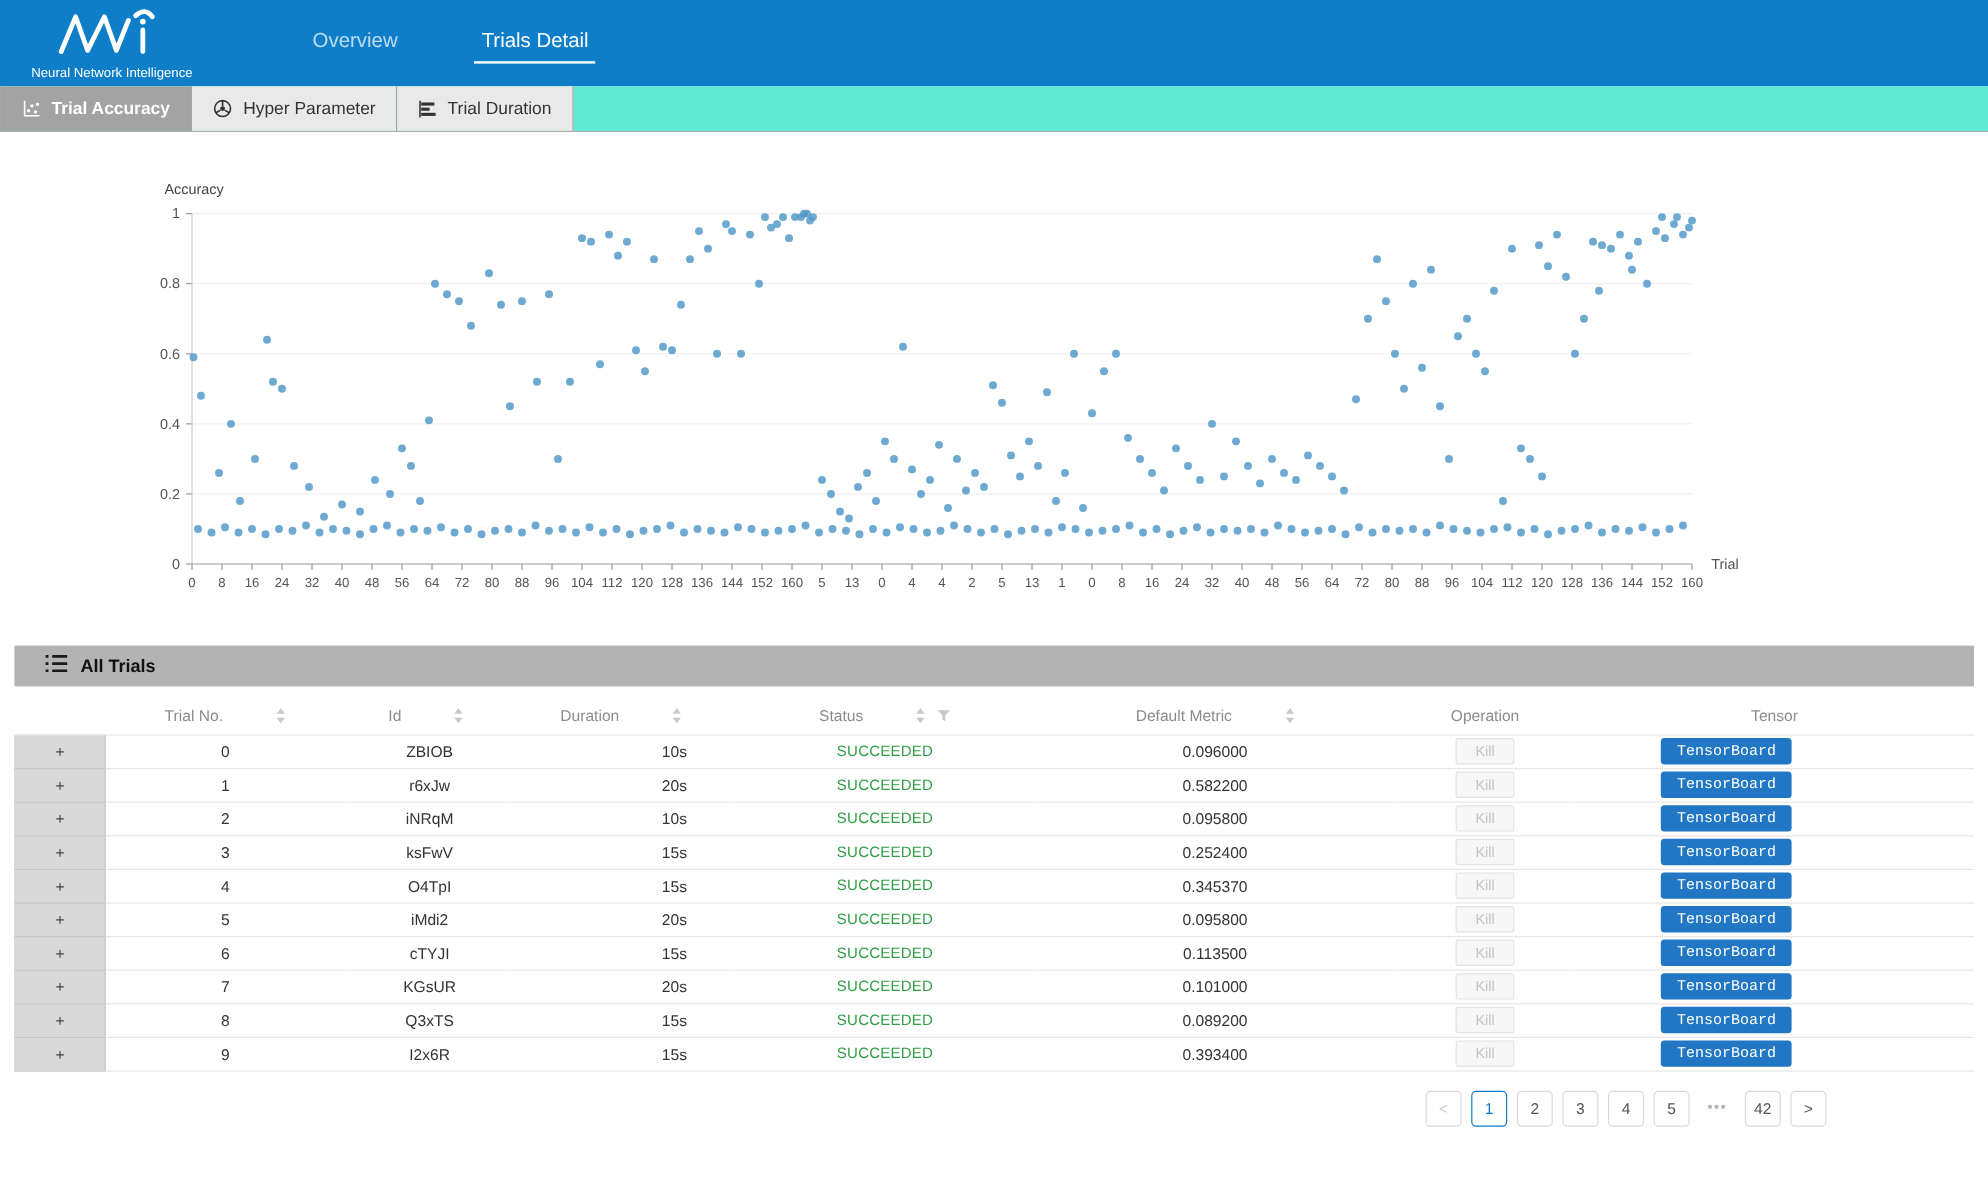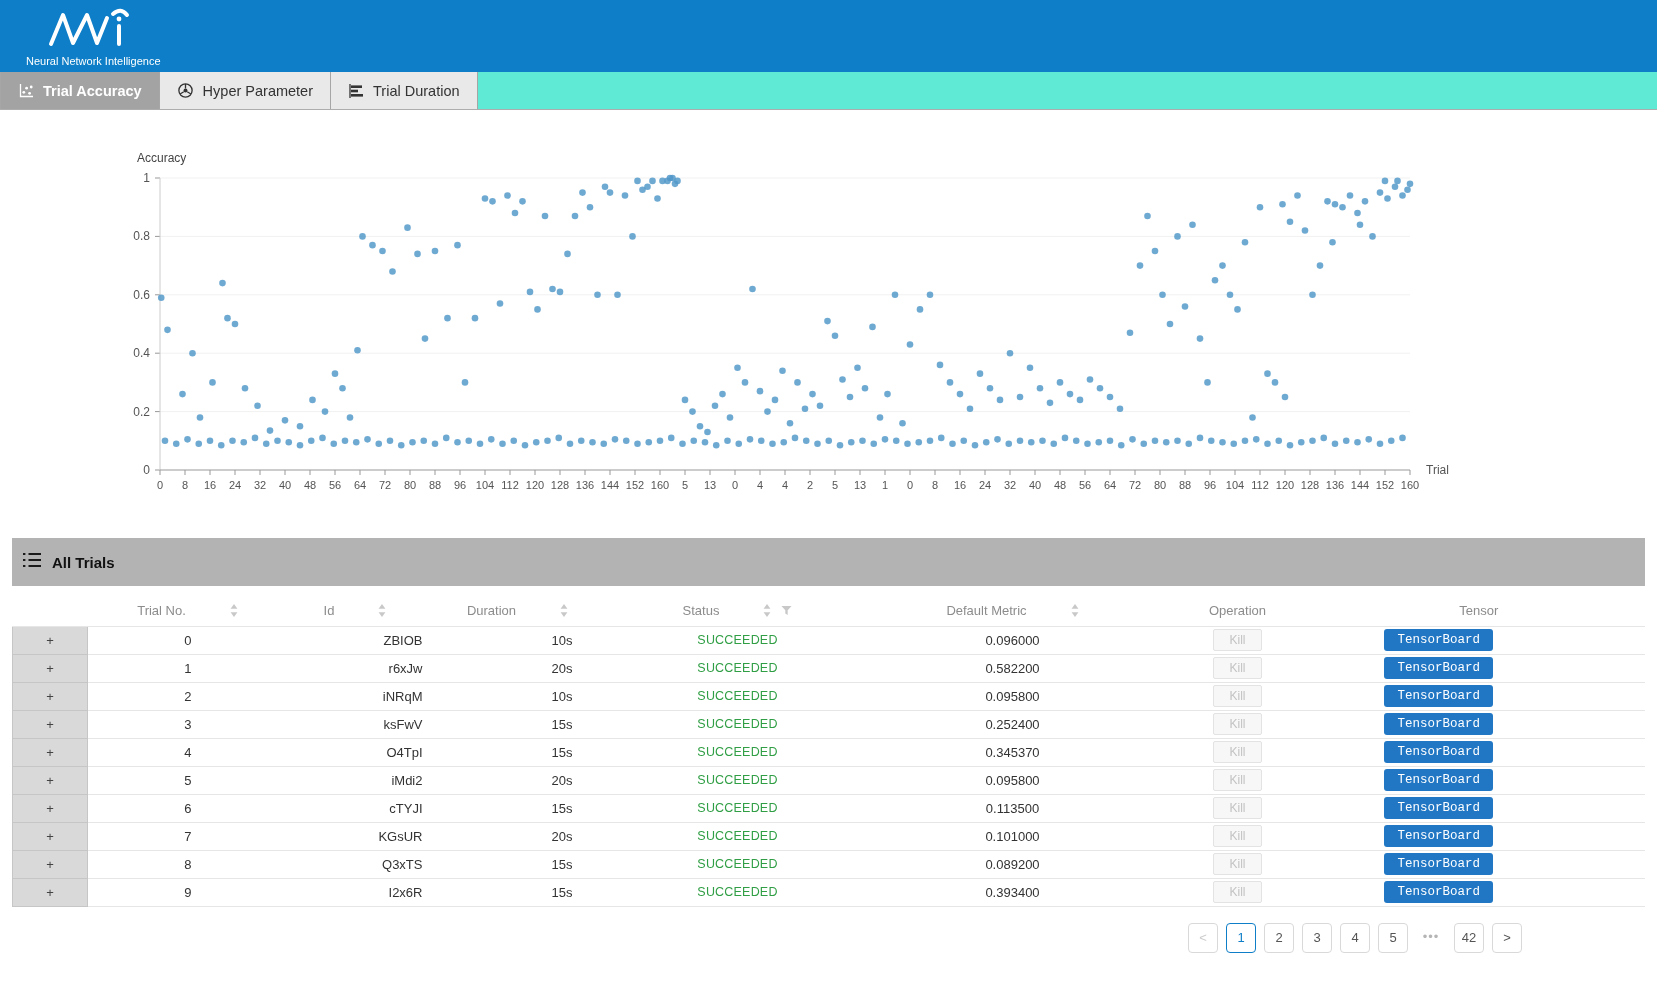--- a/index.html
+++ b/index.html
@@ -21,34 +21,34 @@
             background: #e9e9e9; border-right: 1px solid #a6a6a6; cursor: pointer; white-space: nowrap; }
   .subtab:first-child { border-left: 1px solid #a6a6a6; }
   .subtab.active { background: #a3a3a3; color: #fff; font-weight: bold; }
   .subtab .icon { display: inline-flex; }
 
   
   .chart-wrap { position: relative; height: 400px; }
   #chart-svg { display: block; }
 
   
-  .section-bar { height: 48px; background: #b3b3b3; margin: 28px 12px 0 12px; display: flex; align-items: center;
-                 gap: 10px; padding-left: 10px; }
+  .section-bar { height: 34px; background: #b3b3b3; margin: 28px 12px 0 12px; display: flex; align-items: center;
+                 gap: 10px; padding-left: 25px; }
   .section-bar .title { font-size: 15px; font-weight: bold; color: #111; }
 
   
   .table-wrap { margin: 10px 12px 0 12px; }
   table { width: 100%; border-collapse: collapse; table-layout: fixed; font-size: 13px; color: #333; }
   thead th { font-weight: normal; color: #8c8c8c; height: 30px; border-bottom: 1px solid #e6e6e6; }
   .th-inner { display: flex; align-items: center; justify-content: center; gap: 44px; }
   .th-icons { display: inline-flex; gap: 10px; align-items: center; }
   .sort-icon, .filter-icon { display: inline-flex; cursor: pointer; }
   tbody td { height: 28px; border-bottom: 1px solid #e6e6e6; text-align: center; }
   td.cell-expand { background: #d9d9d9; border: 1px solid #c6c6c6; cursor: pointer; font-size: 13px; color: #444; }
-  td.cell-id { text-align: right; padding-left: 6px; }
+  td.cell-id { text-align: center; padding-left: 6px; }
   td.cell-duration { text-align: right; padding-right: 40px; }
   td.cell-status { color: #2f9e44; font-size: 12.5px; letter-spacing: .2px; }
   td.cell-tensor { padding-right: 80px; }
   .kill-btn { padding: 3px 15px; font-size: 12px; color: #c3c3c3; background: #f7f7f7; border: 1px solid #e3e3e3;
               border-radius: 2px; cursor: not-allowed; font-family: inherit; }
   .tb-btn { padding: 4px 13px; font-size: 12.5px; color: #fff; background: #2277c4; border: none; border-radius: 3px;
             cursor: pointer; font-family: Liberation Mono, monospace; }
 
   
   .pagination { display: flex; justify-content: flex-end; align-items: center; gap: 8px; margin: 16px 135px 0 0; }
@@ -68,20 +68,28 @@
         <g fill="none" stroke="#ffffff" stroke-width="4" stroke-linecap="round" stroke-linejoin="round">
           <path d="M8 36 L20 7 L30 35 L44 7 L54 35 L64 10"></path>
           <path d="M76 18 L76 36"></path>
           <path d="M70 6 Q78 -1 84 7"></path>
         </g>
         <circle cx="76" cy="11" r="2.4" fill="#ffffff"></circle>
       </svg>
     </span>
     <div class="logo-tagline">Neural Network Intelligence</div>
   </div>
+  <nav class="nav-tabs">
+      <div class="nav-tab">
+        <span class="label">Overview</span>
+      </div>
+      <div class="nav-tab active">
+        <span class="label">Trials Detail</span>
+      </div>
+    </nav>
 </header>
 
 <div class="subtabs">
     <div class="subtab active">
       <span class="icon">
         <svg width="16" height="16" viewBox="0 0 16 16">
           <path d="M2.5 1 V13.5 H15" fill="none" stroke="currentColor" stroke-width="1.3"></path>
           <circle cx="5.8" cy="9.3" r="1.4" fill="currentColor"></circle>
           <circle cx="8.6" cy="5.2" r="1.4" fill="currentColor"></circle>
           <circle cx="11.6" cy="10.3" r="1.4" fill="currentColor"></circle>

